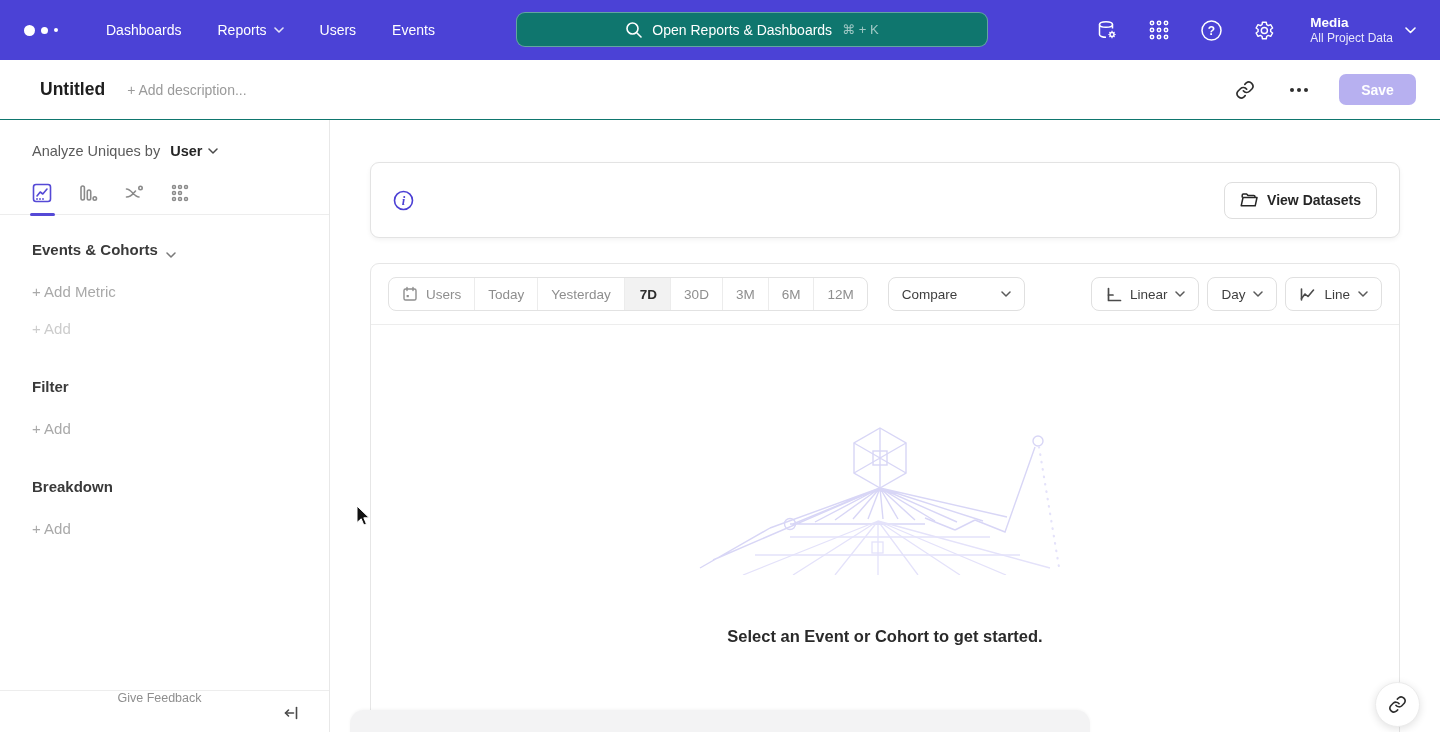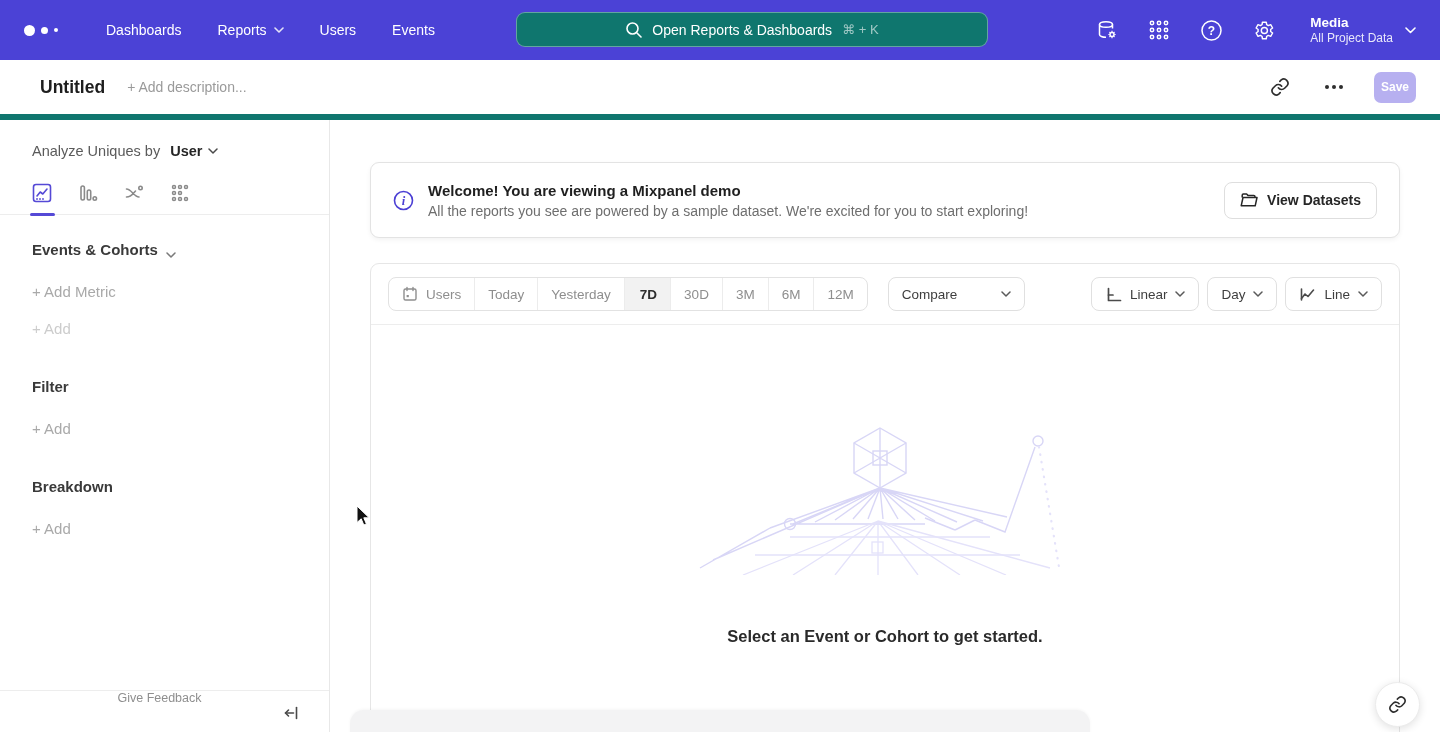--- a/index.html
+++ b/index.html
@@ -21,30 +21,30 @@
   .search-pill .ph { color:#fff; font-size:14px; }
   .search-pill .kbd { color:rgba(255,255,255,.6); font-size:13px; }
   .nav-right { margin-left:auto; display:flex; align-items:center; gap:26px; }
   .nav-icon-btn { width:26px; height:26px; display:flex; align-items:center; justify-content:center; cursor:pointer; }
   .project-switcher { display:flex; align-items:center; gap:12px; margin-left:8px; cursor:pointer; }
   .project-text { text-align:left; }
   .project-name { color:#fff; font-size:13.5px; font-weight:700; line-height:17px; }
   .project-scope { color:rgba(255,255,255,.88); font-size:12px; line-height:15px; }
 
   
-  .report-bar { height:60px; background:#fff; border-bottom:6px solid #0f766e;
+  .report-bar { height:60px; background:#fff; border-bottom:1px solid #0f766e;
     display:flex; align-items:center; padding:0 24px 0 40px; }
   .report-title { font-size:17.5px; font-weight:700; color:#1e1e1e; cursor:text; }
   .report-desc { margin-left:22px; font-size:14px; color:#9a9a9a; cursor:text; }
   .report-actions { margin-left:auto; display:flex; align-items:center; gap:26px; }
   .icon-btn { width:28px; height:28px; display:flex; align-items:center; justify-content:center; cursor:pointer; color:#2e2e2e; }
   .dots { display:flex; gap:3px; }
   .dots i { width:4px; height:4px; border-radius:50%; background:#2e2e2e; }
-  .save-btn { width:42px; height:31px; background:#b7b0f0; color:#fff; border:none; border-radius:7px;
-    font-size:12px; font-weight:600; font-family:inherit; cursor:pointer; }
+  .save-btn { width:77px; height:31px; background:#b7b0f0; color:#fff; border:none; border-radius:7px;
+    font-size:14px; font-weight:600; font-family:inherit; cursor:pointer; }
 
   
   .content { display:flex; height:612px; }
   .sidebar { width:330px; border-right:1px solid #e8e8e8; position:relative; background:#fff; flex:none; }
   .main { flex:1; position:relative; background:#fff; }
 
   
   .analyze-row { padding:23px 0 0 32px; font-size:14.5px; color:#5a5a5a; display:flex; align-items:center; gap:6px; }
   .analyze-value { color:#262626; font-weight:700; margin-left:4px; display:flex; align-items:center; gap:6px; cursor:pointer; }
   .tabs-row { display:flex; gap:26px; padding-left:32px; align-items:center; height:44px; margin-top:12px;
@@ -295,24 +295,20 @@
     </div>
   </div>
 
   <div class="main">
 
     <div class="banner">
       <svg width="21" height="21" viewBox="0 0 21 21" fill="none">
         <circle cx="10.5" cy="10.5" r="9" stroke="#4b3fd4" stroke-width="1.6"></circle>
         <text x="10.5" y="15" text-anchor="middle" fill="#4b3fd4" font-size="12.5" font-weight="bold" font-style="italic" font-family="Liberation Serif, serif">i</text>
       </svg>
-      <div class="banner-text">
-        <div class="b-title">Welcome! You are viewing a Mixpanel demo</div>
-        <div class="b-sub">All the reports you see are powered by a sample dataset. We're excited for you to start exploring!</div>
-      </div>
       <button class="view-datasets">
         <svg width="18" height="16" viewBox="0 0 18 16" fill="none" stroke="#262626" stroke-width="1.5" stroke-linejoin="round">
           <path d="M2.2 5.5V3.2c0-.7.5-1.2 1.2-1.2h3.2l1.6 1.6h5.6c.7 0 1.2.5 1.2 1.2v.7"></path>
           <path d="M1.2 13.8L3 5.5h14l-1.8 8.3H1.2z"></path>
         </svg>
         <span>View Datasets</span>
       </button>
     </div>
 
     <div class="chart-card">

